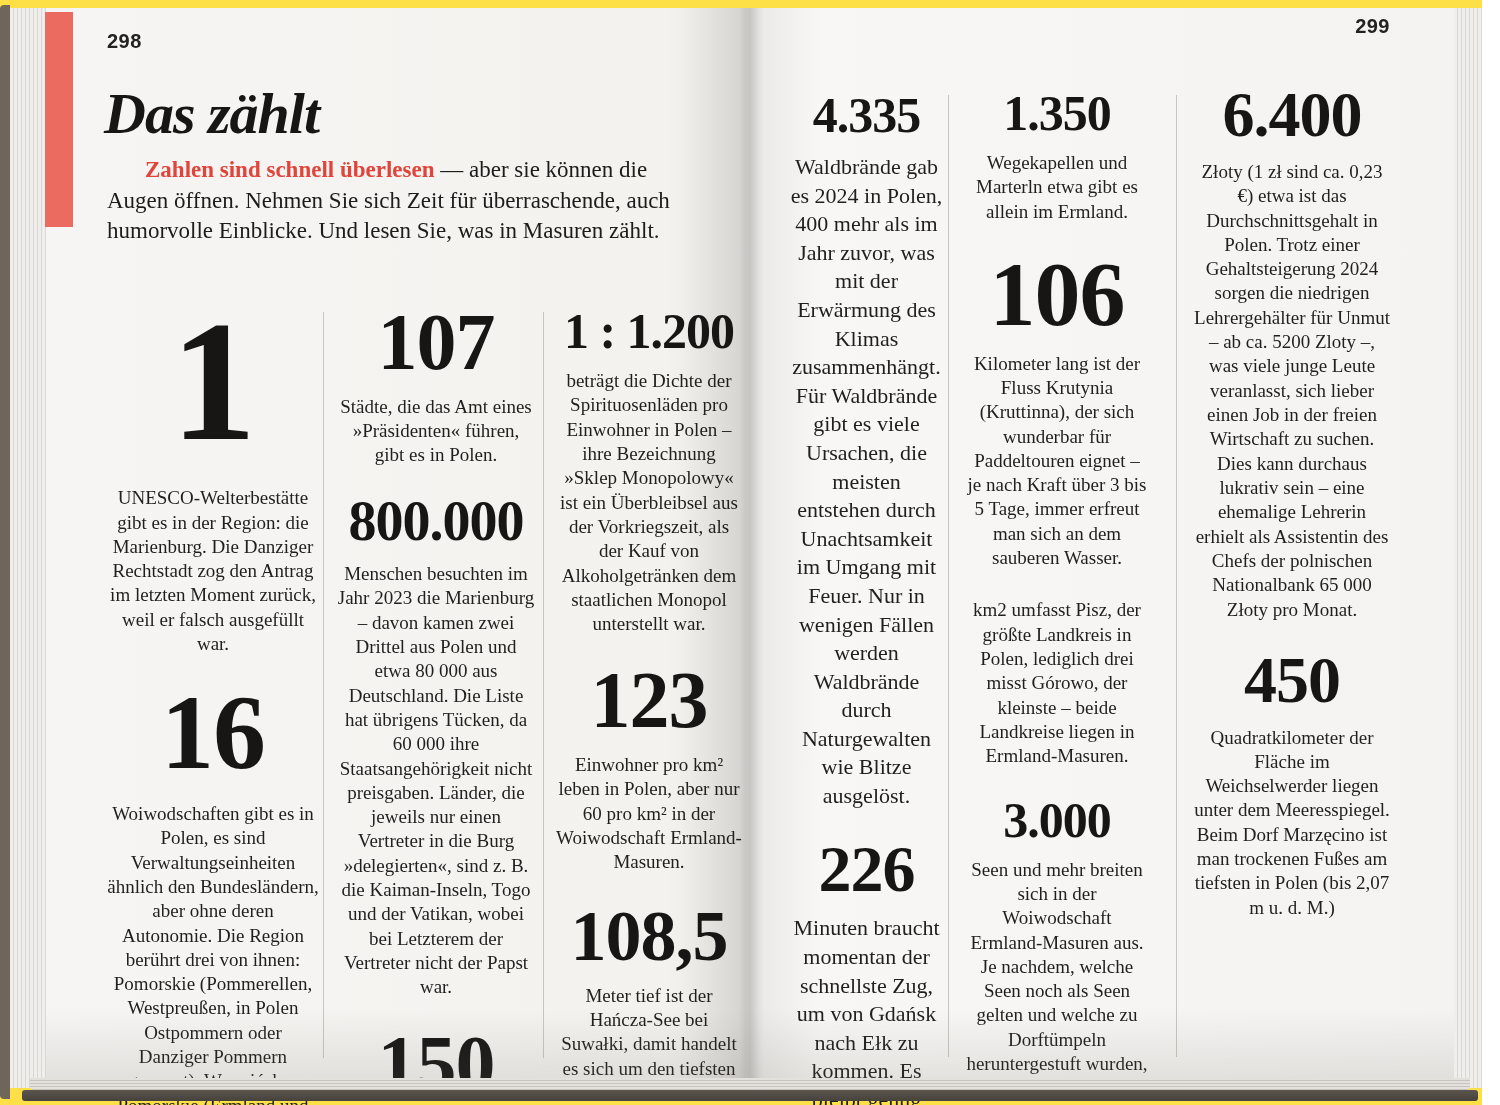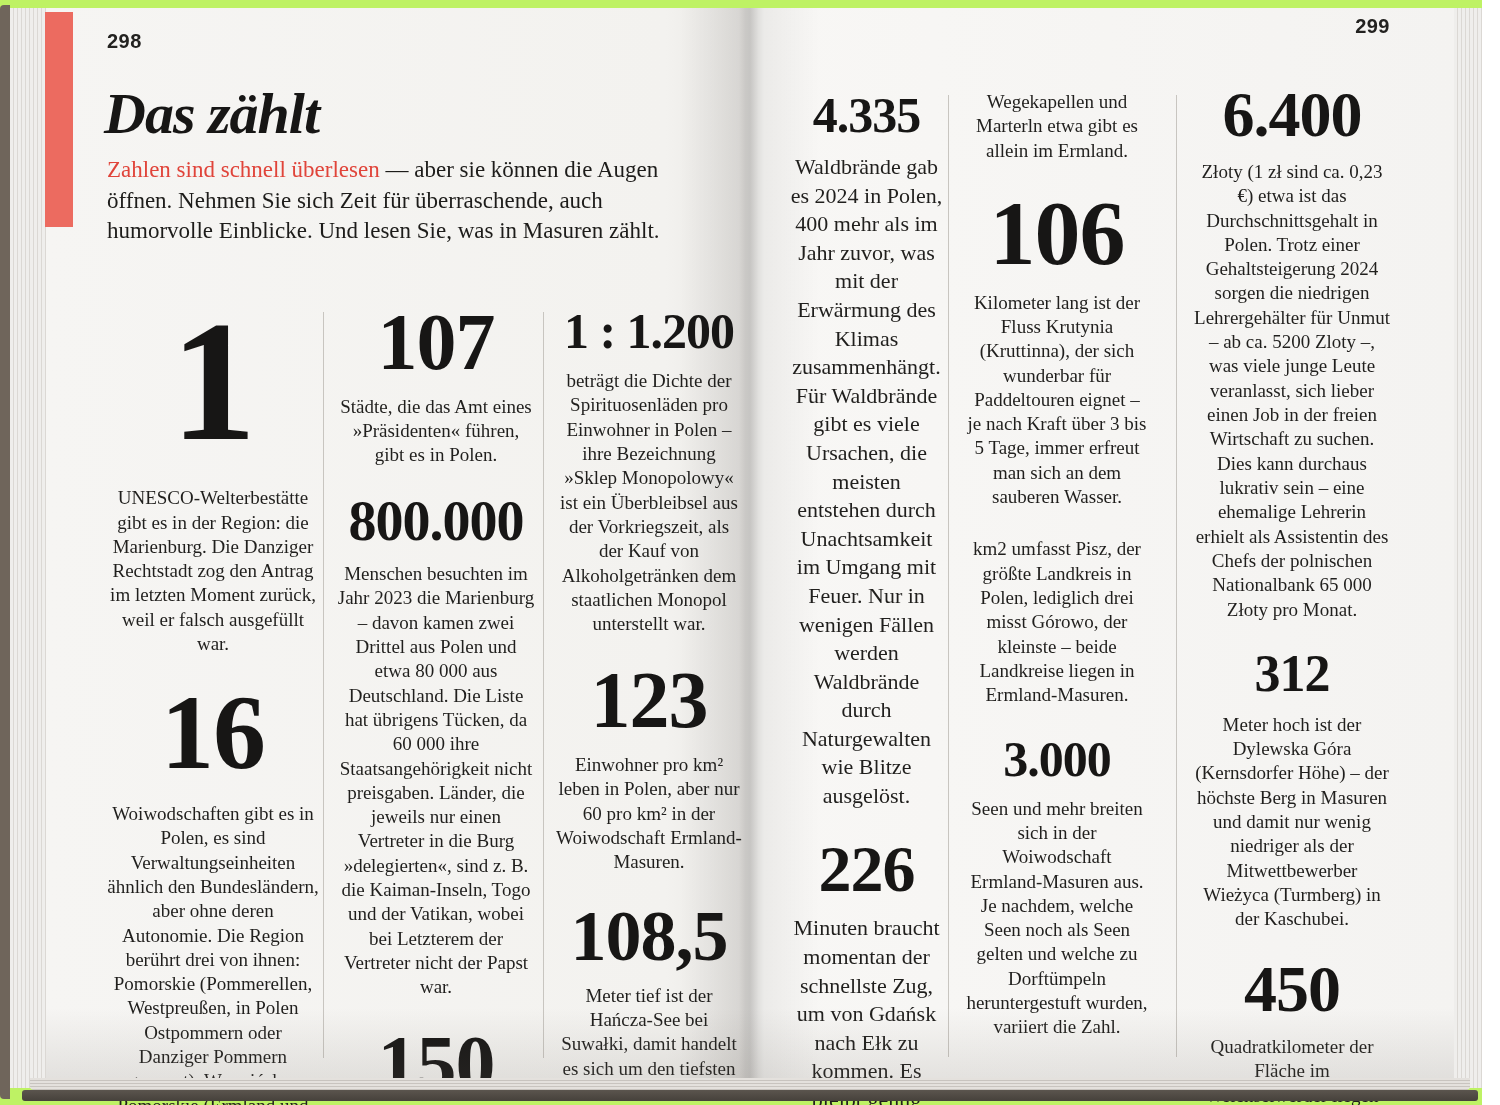--- a/index.html
+++ b/index.html
@@ -1,18 +1,18 @@
 <!DOCTYPE html>
 <html lang="de"><head>
 <meta charset="utf-8">
 <style>
   html,body { margin:0; padding:0; background:#ffffff; }
   .canvas {
     position:relative; width:1482px; height:1105px; overflow:hidden;
-    background:#bef264; font-family:"Liberation Serif", serif; color:#1d1c1a;
+    background:#fde047; font-family:"Liberation Serif", serif; color:#1d1c1a;
   }
   
   .cover-edge-left  { position:absolute; left:0;  top:5px;  width:10px; height:1094px; background:#6f655b; border-radius:4px 0 0 4px; }
   .cover-edge-right { position:absolute; left:1490px; top:5px; width:10px; height:1094px; background:#746a60; border-radius:0 4px 4px 0; }
   .page-stack-left {
     position:absolute; left:10px; top:8px; width:36px; height:1080px;
     background:repeating-linear-gradient(to right,#efeeec 0 3px,#dbd8d4 3px 4px);
   }
   .page-stack-right {
     position:absolute; left:1454px; top:8px; width:36px; height:1080px;
@@ -45,21 +45,21 @@
     position:absolute; font-family:"Liberation Sans", sans-serif; font-weight:bold;
     font-size:20px; color:#232220; letter-spacing:0.5px;
   }
   .pageno-left  { left:107px; top:30px; }
   .pageno-right { left:1190px; top:15px; width:200px; text-align:right; }
   .page-title {
     position:absolute; left:104px; top:80px; font-size:58px; font-weight:bold;
     letter-spacing:-1px; color:#171615;font-style:italic;
   }
   .intro { position:absolute; left:107px; top:155px; width:590px; font-size:23px; line-height:1.33; }
-  .intro .lead { font-weight:normal; }
+  .intro .lead { font-weight:bold;margin-left:38px; }
   .vline { position:absolute; width:1px; background:#c8c5c0; }
   .vl-l1 { left:323px;  top:312px; height:746px; }
   .vl-l2 { left:543px;  top:312px; height:746px; }
   .vl-r1 { left:948px;  top:95px;  height:962px; }
   .vl-r2 { left:1176px; top:95px;  height:962px; }
   .col { position:absolute; }
   .col-l1 { left:107px;  top:302px; width:212px; }
   .col-l2 { left:337px;  top:306px; width:198px; }
   .col-l3 { left:556px;  top:308px; width:186px; }
   .col-r1 { left:790px;  top:92px;  width:153px; }
@@ -163,43 +163,40 @@
       <div class="txt">Minuten braucht momentan der schnellste Zug, um von Gdańsk nach Ełk zu kommen. Es bleibt genug Zeit, um die Landschaft ausgiebig zu genießen.</div>
     </div>
     <div class="stat">
       <span class="num n72">114</span>
       <div class="txt">Quadratkilometer groß ist der Jezioro Śniardwy (Spirding-See) – er wird auch »masurisches Meer« genannt und ist der größte See in Polen. Er ist geringfügig größer als der Müritz (See in Mecklenburg-Vorpommern), Rekordhalter in Deutschland (abgesehen von dem auf drei Länder aufgeteilten Bodensee).</div>
     </div>
   </div>
 
   <div class="col col-r2">
     <div class="stat">
+      <span class="num n50">1.350</span>
       <div class="txt">Wegekapellen und Marterln etwa gibt es allein im Ermland.</div>
     </div>
     <div class="stat">
       <span class="num n90">106</span>
       <div class="txt">Kilometer lang ist der Fluss Krutynia (Kruttinna), der sich wunderbar für Paddeltouren eignet – je nach Kraft über 3 bis 5 Tage, immer erfreut man sich an dem sauberen Wasser.</div>
     </div>
     <div class="stat">
       <div class="txt">km2 umfasst Pisz, der größte Landkreis in Polen, lediglich drei misst Górowo, der kleinste – beide Landkreise liegen in Ermland-Masuren.</div>
     </div>
     <div class="stat">
       <span class="num n50">3.000</span>
       <div class="txt">Seen und mehr breiten sich in der Woiwodschaft Ermland-Masuren aus. Je nachdem, welche Seen noch als Seen gelten und welche zu Dorftümpeln heruntergestuft wurden, variiert die Zahl.</div>
     </div>
   </div>
 
   <div class="col col-r3">
     <div class="stat">
       <span class="num n84">6.400</span>
       <div class="txt">Złoty (1 zł sind ca. 0,23 €) etwa ist das Durchschnittsgehalt in Polen. Trotz einer Gehaltsteigerung 2024 sorgen die niedrigen Lehrergehälter für Unmut – ab ca. 5200 Zloty –, was viele junge Leute veranlasst, sich lieber einen Job in der freien Wirtschaft zu suchen. Dies kann durchaus lukrativ sein – eine ehemalige Lehrerin erhielt als Assistentin des Chefs der polnischen Nationalbank 65 000 Złoty pro Monat.</div>
-    </div>
-    <div class="stat">
-      <span class="num n52">312</span>
-      <div class="txt">Meter hoch ist der Dylewska Góra (Kernsdorfer Höhe) – der höchste Berg in Masuren und damit nur wenig niedriger als der Mitwettbewerber Wieżyca (Turmberg) in der Kaschubei.</div>
     </div>
     <div class="stat">
       <span class="num n66">450</span>
       <div class="txt">Quadratkilometer der Fläche im Weichselwerder liegen unter dem Meeresspiegel. Beim Dorf Marzęcino ist man trockenen Fußes am tiefsten in Polen (bis 2,07 m u. d. M.)</div>
     </div>
   </div>
 
   <div class="bottom-shade"></div>
   <div class="bottom-stack"></div>
   <div class="bottom-cover"></div>

